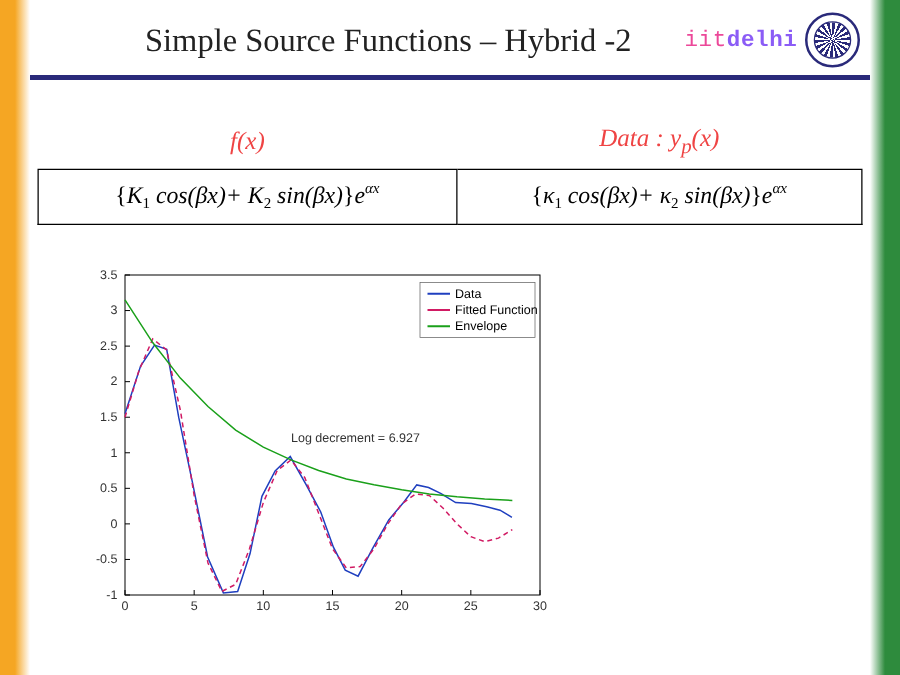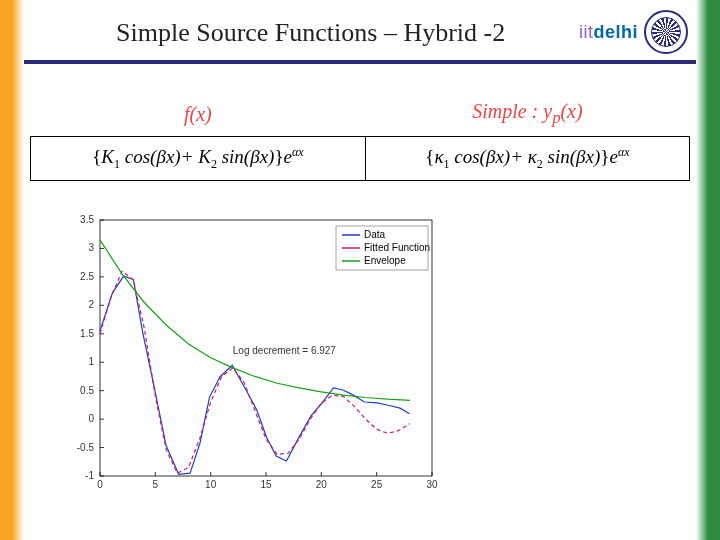--- a/index.html
+++ b/index.html
@@ -47,22 +47,22 @@
     display: flex;
     align-items: center;
     gap: 6px;
   }
   .logo-text {
     font-family: Arial, sans-serif;
     font-size: 18px;
     color: #444;
     letter-spacing: 0.5px;
   }
-  .logo-text .iit { font-weight: normal; color:#8b5cf6; }
-  .logo-text .delhi { font-weight: bold; color:#0369a1; }
+  .logo-text .iit { font-weight: normal; color:#ec4899;font-family:Liberation Mono, monospace; }
+  .logo-text .delhi { font-weight: bold; color:#8b5cf6;font-family:Liberation Mono, monospace; }
   .logo-crest {
     width: 44px; height: 44px;
     border: 2px solid #2a2a7a;
     border-radius: 50%;
     display: flex;
     align-items: center;
     justify-content: center;
   }
   .logo-crest-inner {
     width: 30px; height: 30px;
@@ -148,21 +148,21 @@
   </div>
 
   <div class="table-wrap">
     <table>
       <tbody>
           <tr>
         <td class="hdr" style="border-left:none;">
           <span>f(x)</span>
         </td>
         <td class="hdr hdr-right">
-          <span>Simple : </span><span>y</span><sub>p</sub><span>(x)</span>
+          <span>Data : </span><span>y</span><sub>p</sub><span>(x)</span>
         </td>
       </tr>
       <tr>
         <td>
           <span class="formula"><span class="brace">{</span><i>K</i><sub>1</sub> cos(<i>βx</i>)+ <i>K</i><sub>2</sub> sin(<i>βx</i>)<span class="brace">}</span><i>e</i><sup>αx</sup></span>
         </td>
         <td>
           <span class="formula"><span class="brace">{</span><i>κ</i><sub>1</sub> cos(<i>βx</i>)+ <i>κ</i><sub>2</sub> sin(<i>βx</i>)<span class="brace">}</span><i>e</i><sup>αx</sup></span>
         </td>
       </tr>

